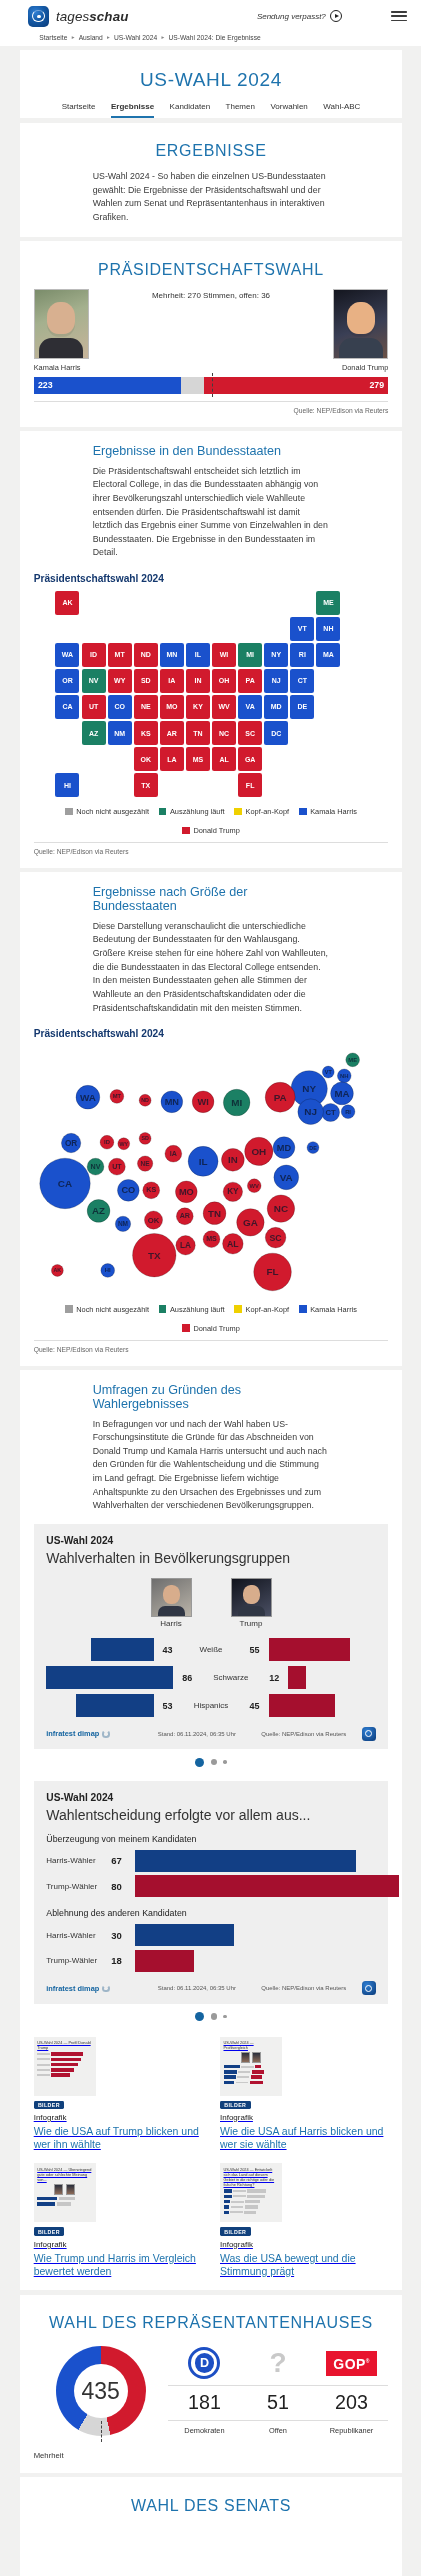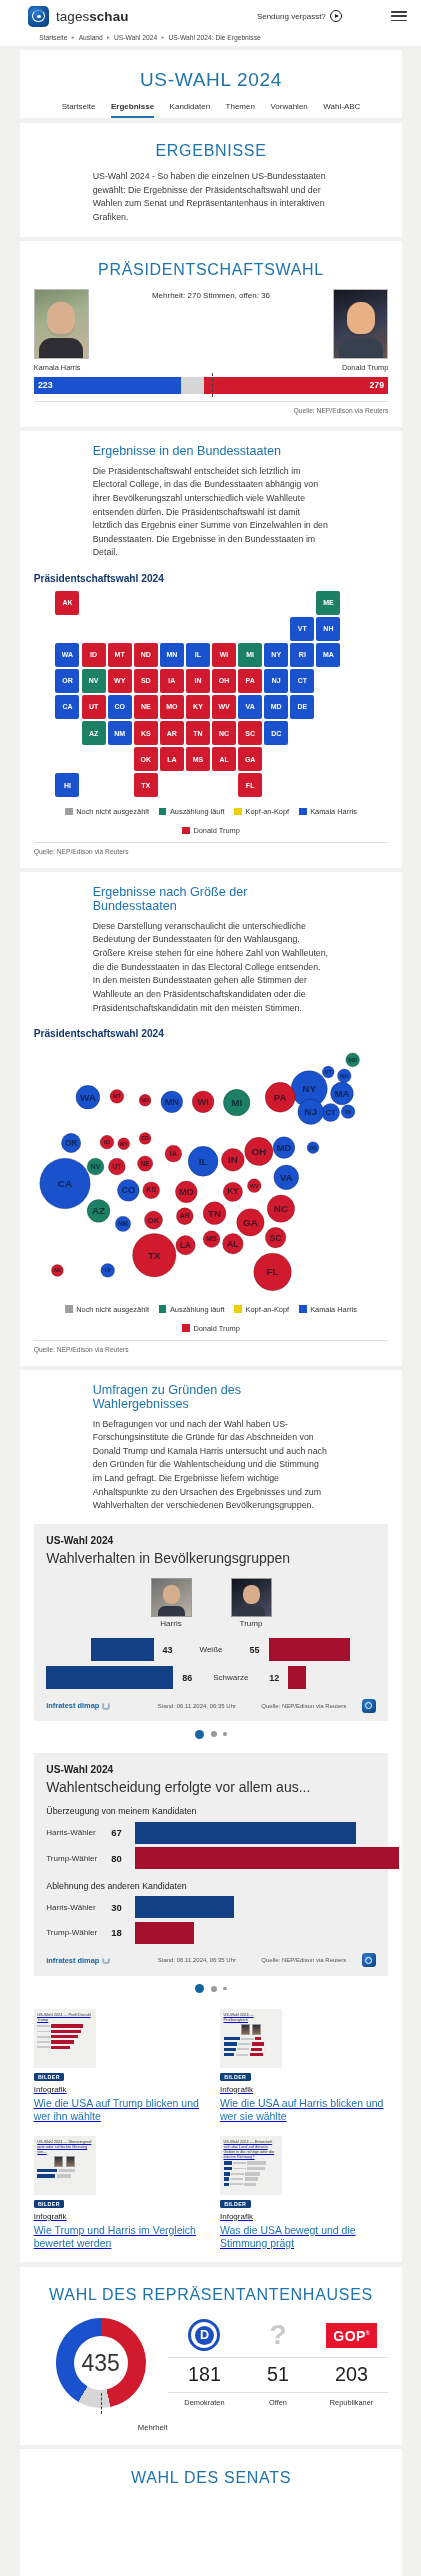--- a/index.html
+++ b/index.html
@@ -2,21 +2,21 @@
 <html lang="de" style="font-size:11.2px"><head>
 <meta charset="utf-8">
 <style>
   * { margin:0; padding:0; box-sizing:border-box; }
   html,body { background:#f1f1f0; }
   body { width:422px; font-family:"Liberation Sans", sans-serif; color:#333; -webkit-font-smoothing:antialiased; }
   .page { width:422px; background:#f1f1f0; overflow:hidden; }
 
   
   .site-header { background:#fff; padding:5.6px 15.5px 4.2px 28px; }
-  .logo-row { display:flex; align-items:center; }
+  .logo-row { display:flex; align-items:center;font-style:italic; }
   .ts-logo { width:21px; height:21px; border-radius:4.9px;
     background:radial-gradient(circle at 35% 30%, #2f7fd4 0%, #1459a5 45%, #0a3a78 100%);
     position:relative; flex:0 0 auto; }
   .ts-logo::before { content:""; position:absolute; inset:4.2px; border:1.8px solid #fff; border-radius:50%;
     border-top-color:rgba(255,255,255,.35); }
   .ts-logo::after { content:""; position:absolute; left:9px; top:9px; width:3.5px; height:3.5px; background:#fff; border-radius:50%; }
   .wordmark { font-size:13.4px; margin-left:7px; color:#2b2b2b; letter-spacing:0.1px; }
   .wordmark b { font-weight:700; }
   .broadcast { margin-left:auto; margin-right:49px; display:flex; align-items:center; gap:4.2px; font-size:8px; color:#333; cursor:pointer; }
   .play-circle { width:12px; height:12px; border:1.1px solid #222; border-radius:50%; position:relative; }
@@ -132,21 +132,21 @@
   .tphotos { display:flex; gap:2.8px; justify-content:center; margin:1.4px 0 2.1px; }
   .tphoto { width:9px; height:10.5px; background:linear-gradient(#2a2f3d,#8d6b57); border:0.4px solid #999; }
   .teaser-text { padding-top:1.4px; }
   .badge { display:inline-block; background:#10407c; color:#fff; font-size:5.3px; font-weight:700;
     padding:1.4px 4.2px; border-radius:1.4px; letter-spacing:0.4px; }
   .kicker { font-size:8px; color:#222; margin-top:3.5px; }
   .teaser-title { font-size:10.5px; color:#1e73ad; font-weight:500; line-height:1.25; margin-top:2.8px; }
 
   
   .haus-flex { display:flex; align-items:flex-start; margin-top:7px; }
-  .donut-col { width:134px; text-align:right; }
+  .donut-col { width:134px; text-align:left; }
   .donut { width:90px; height:90px; border-radius:50%; margin:4.2px auto 0; position:relative; }
   .donut-hole { position:absolute; inset:18px; background:#fff; border-radius:50%;
     display:flex; align-items:center; justify-content:center; font-size:23px; color:#333; font-weight:400; }
   .donut-marker { position:absolute; left:50%; bottom:-5.6px; height:21px; border-left:1.4px dashed #444; }
   .donut-label { font-size:7.7px; color:#333; margin-top:15px; }
   .stats { flex:1; display:grid; grid-template-columns:1fr 1fr 1fr; margin-top:2.8px; }
   .stat { text-align:center; }
   .stat-logo { height:37px; display:flex; align-items:center; justify-content:center; }
   .d-logo { width:32px; height:32px; border-radius:50%; border:3.5px solid #1d4fc4; background:#fff;
     display:flex; align-items:center; justify-content:center; }
@@ -489,20 +489,27 @@
             <div class="demo-val">55</div>
             <div class="demo-bar-r" style="width: 81px;"></div>
           </div>
           <div class="demo-row">
             <div class="demo-bar-l" style="width: 127px;"></div>
             <div class="demo-val">86</div>
             <div class="demo-cat">Schwarze</div>
             <div class="demo-val">12</div>
             <div class="demo-bar-r" style="width: 17.7px;"></div>
           </div>
+          <div class="demo-row">
+            <div class="demo-bar-l" style="width: 78px;"></div>
+            <div class="demo-val">53</div>
+            <div class="demo-cat">Hispanics</div>
+            <div class="demo-val">45</div>
+            <div class="demo-bar-r" style="width: 66px;"></div>
+          </div>
         </div>
       <div class="panel-footer">
         <span class="ifd">
             <span>infratest dimap</span>
             <span class="ifd-ring"></span>
           </span>
         <span class="pf-stand">Stand: 06.11.2024, 06:35 Uhr</span>
         <span class="pf-src">Quelle: NEP/Edison via Reuters</span>
         <span class="app-icon"></span>
       </div>

